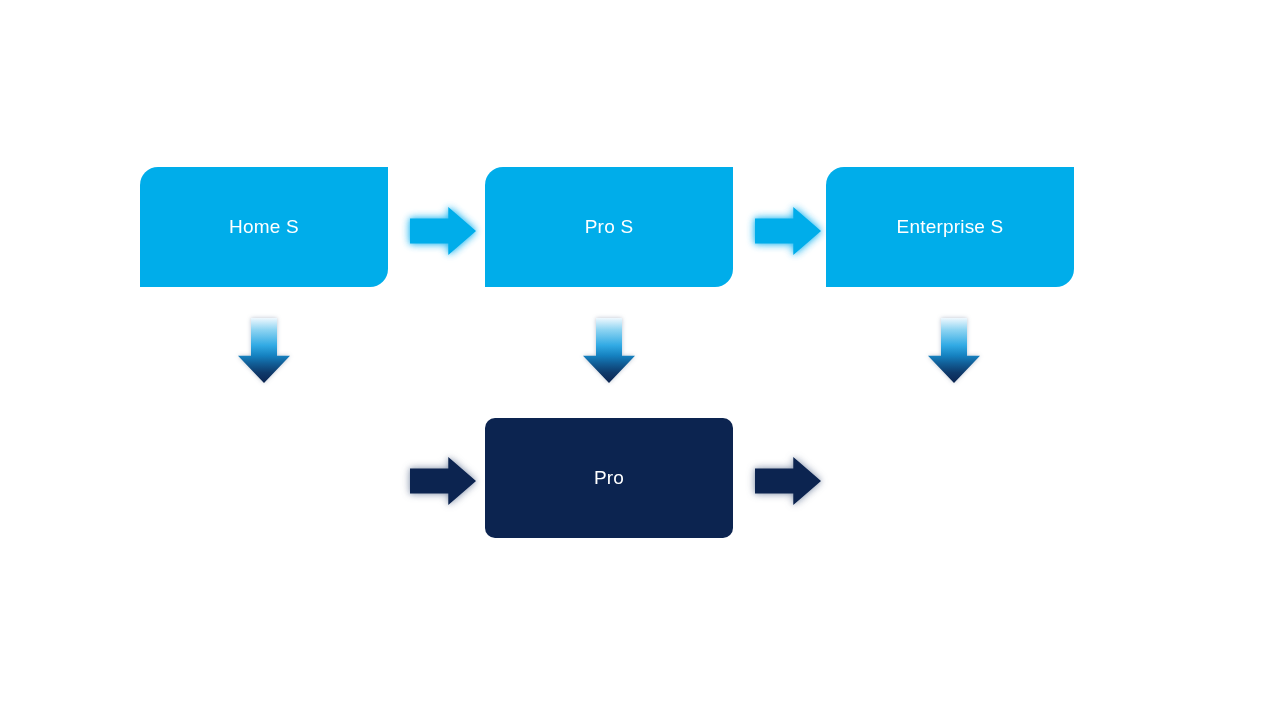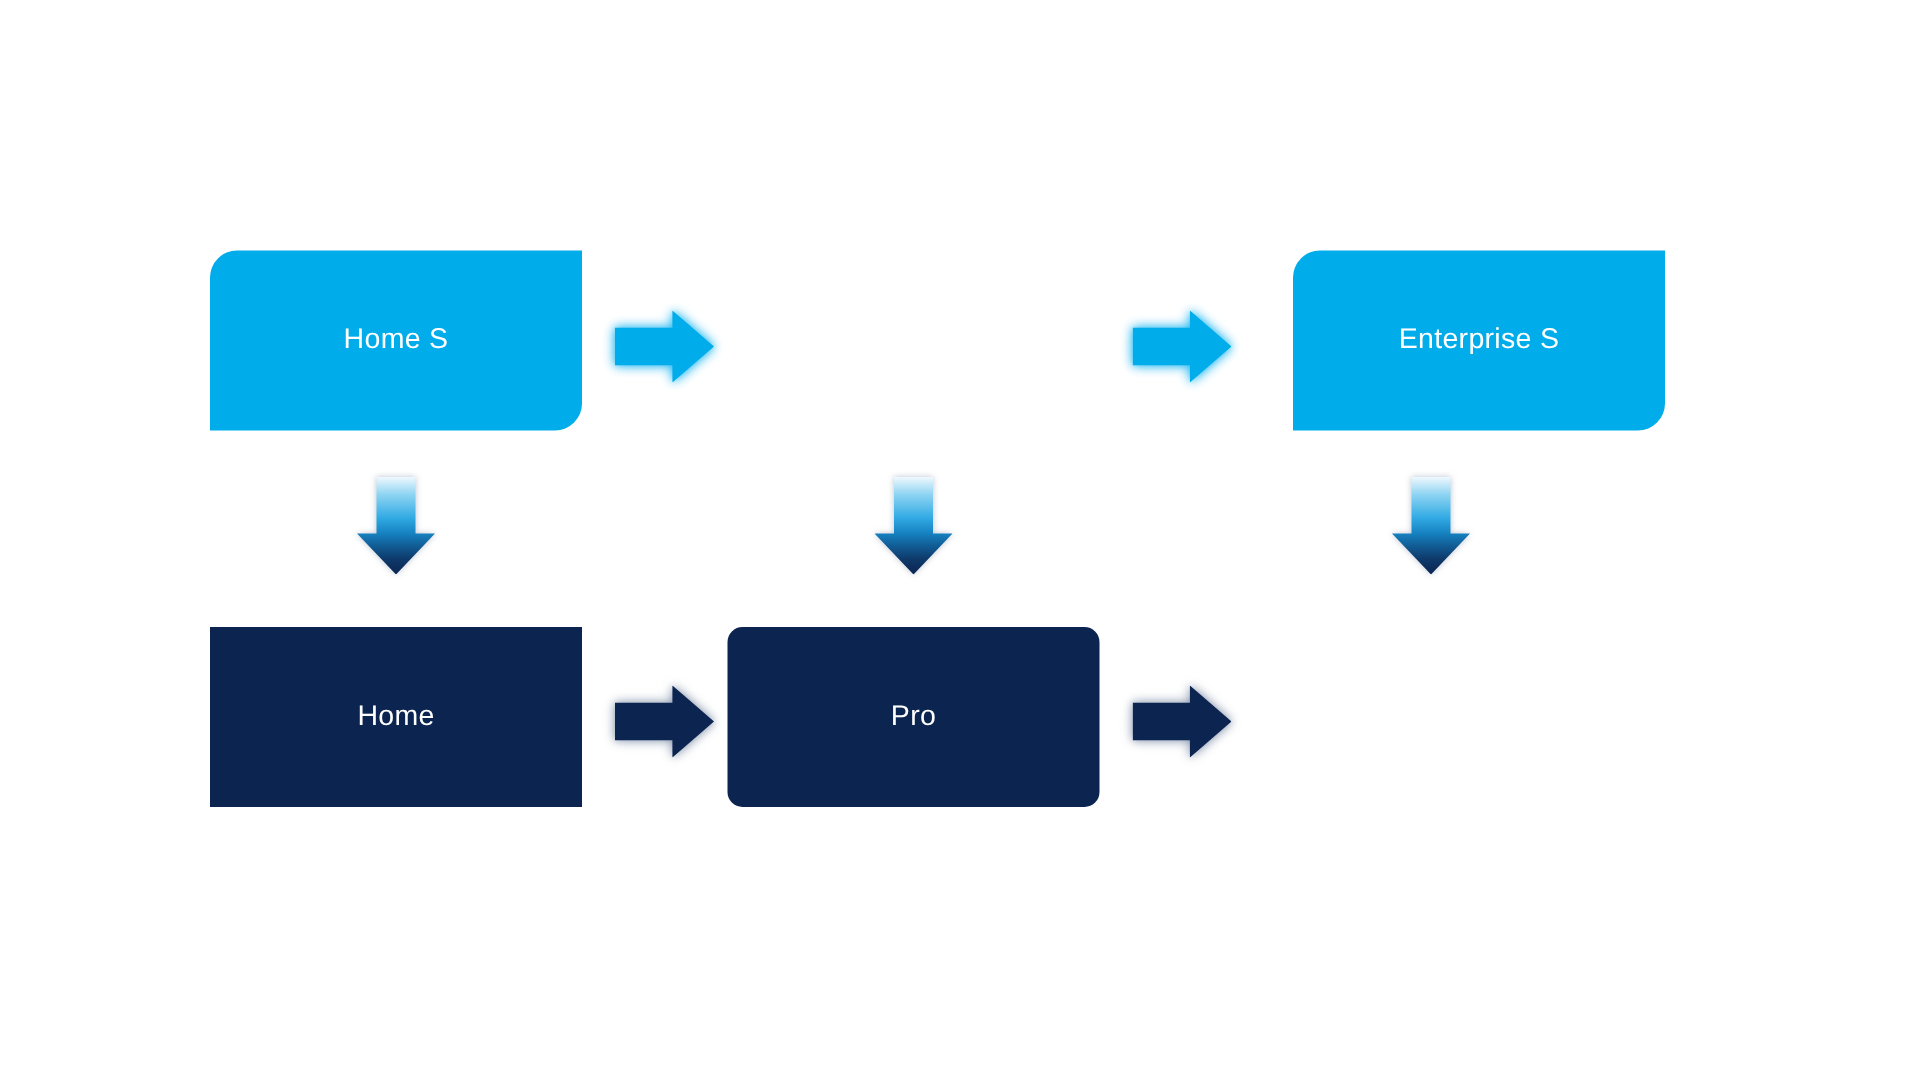--- a/index.html
+++ b/index.html
@@ -33,21 +33,21 @@
     background:var(--light-blue);
     border-radius:18px 0 18px 0; 
     top:167px;
   }
   .box.bottom{
     background:var(--navy);
     top:418px;
   }
   .col0{left:140px;}
   .col1{left:485px;border-radius:10px;}
-  .col2{left:862px;}
+  .col2{left:826px;}
 
   
   .rarrow-wrap{
     position:absolute;
     width:66px;height:48px;
   }
   .rarrow-wrap.toprow{top:207px;}
   .rarrow-wrap.bottomrow{top:457px;}
   .gap0{left:410px;}
   .gap1{left:755px;}
@@ -84,20 +84,23 @@
   }
 </style>
 </head>
 <body>
 
 <div class="canvas">
 
   <div class="box top col0">
     <span>Home S</span>
   </div>
+  <div class="box top col1">
+    <span>Pro S</span>
+  </div>
   <div class="box top col2">
     <span>Enterprise S</span>
   </div>
 
   <div class="rarrow-wrap toprow gap0 glow-blue">
     <div class="rarrow blue"></div>
   </div>
   <div class="rarrow-wrap toprow gap1 glow-blue">
     <div class="rarrow blue"></div>
   </div>
@@ -105,23 +108,20 @@
   <div class="darrow-wrap dcol0">
     <div class="darrow"></div>
   </div>
   <div class="darrow-wrap dcol1">
     <div class="darrow"></div>
   </div>
   <div class="darrow-wrap dcol2">
     <div class="darrow"></div>
   </div>
 
-  <div class="box bottom col0">
-    <span>Home</span>
-  </div>
   <div class="box bottom col1">
     <span>Pro</span>
   </div>
 
   <div class="rarrow-wrap bottomrow gap0 glow-navy">
     <div class="rarrow navy"></div>
   </div>
   <div class="rarrow-wrap bottomrow gap1 glow-navy">
     <div class="rarrow navy"></div>
   </div>

